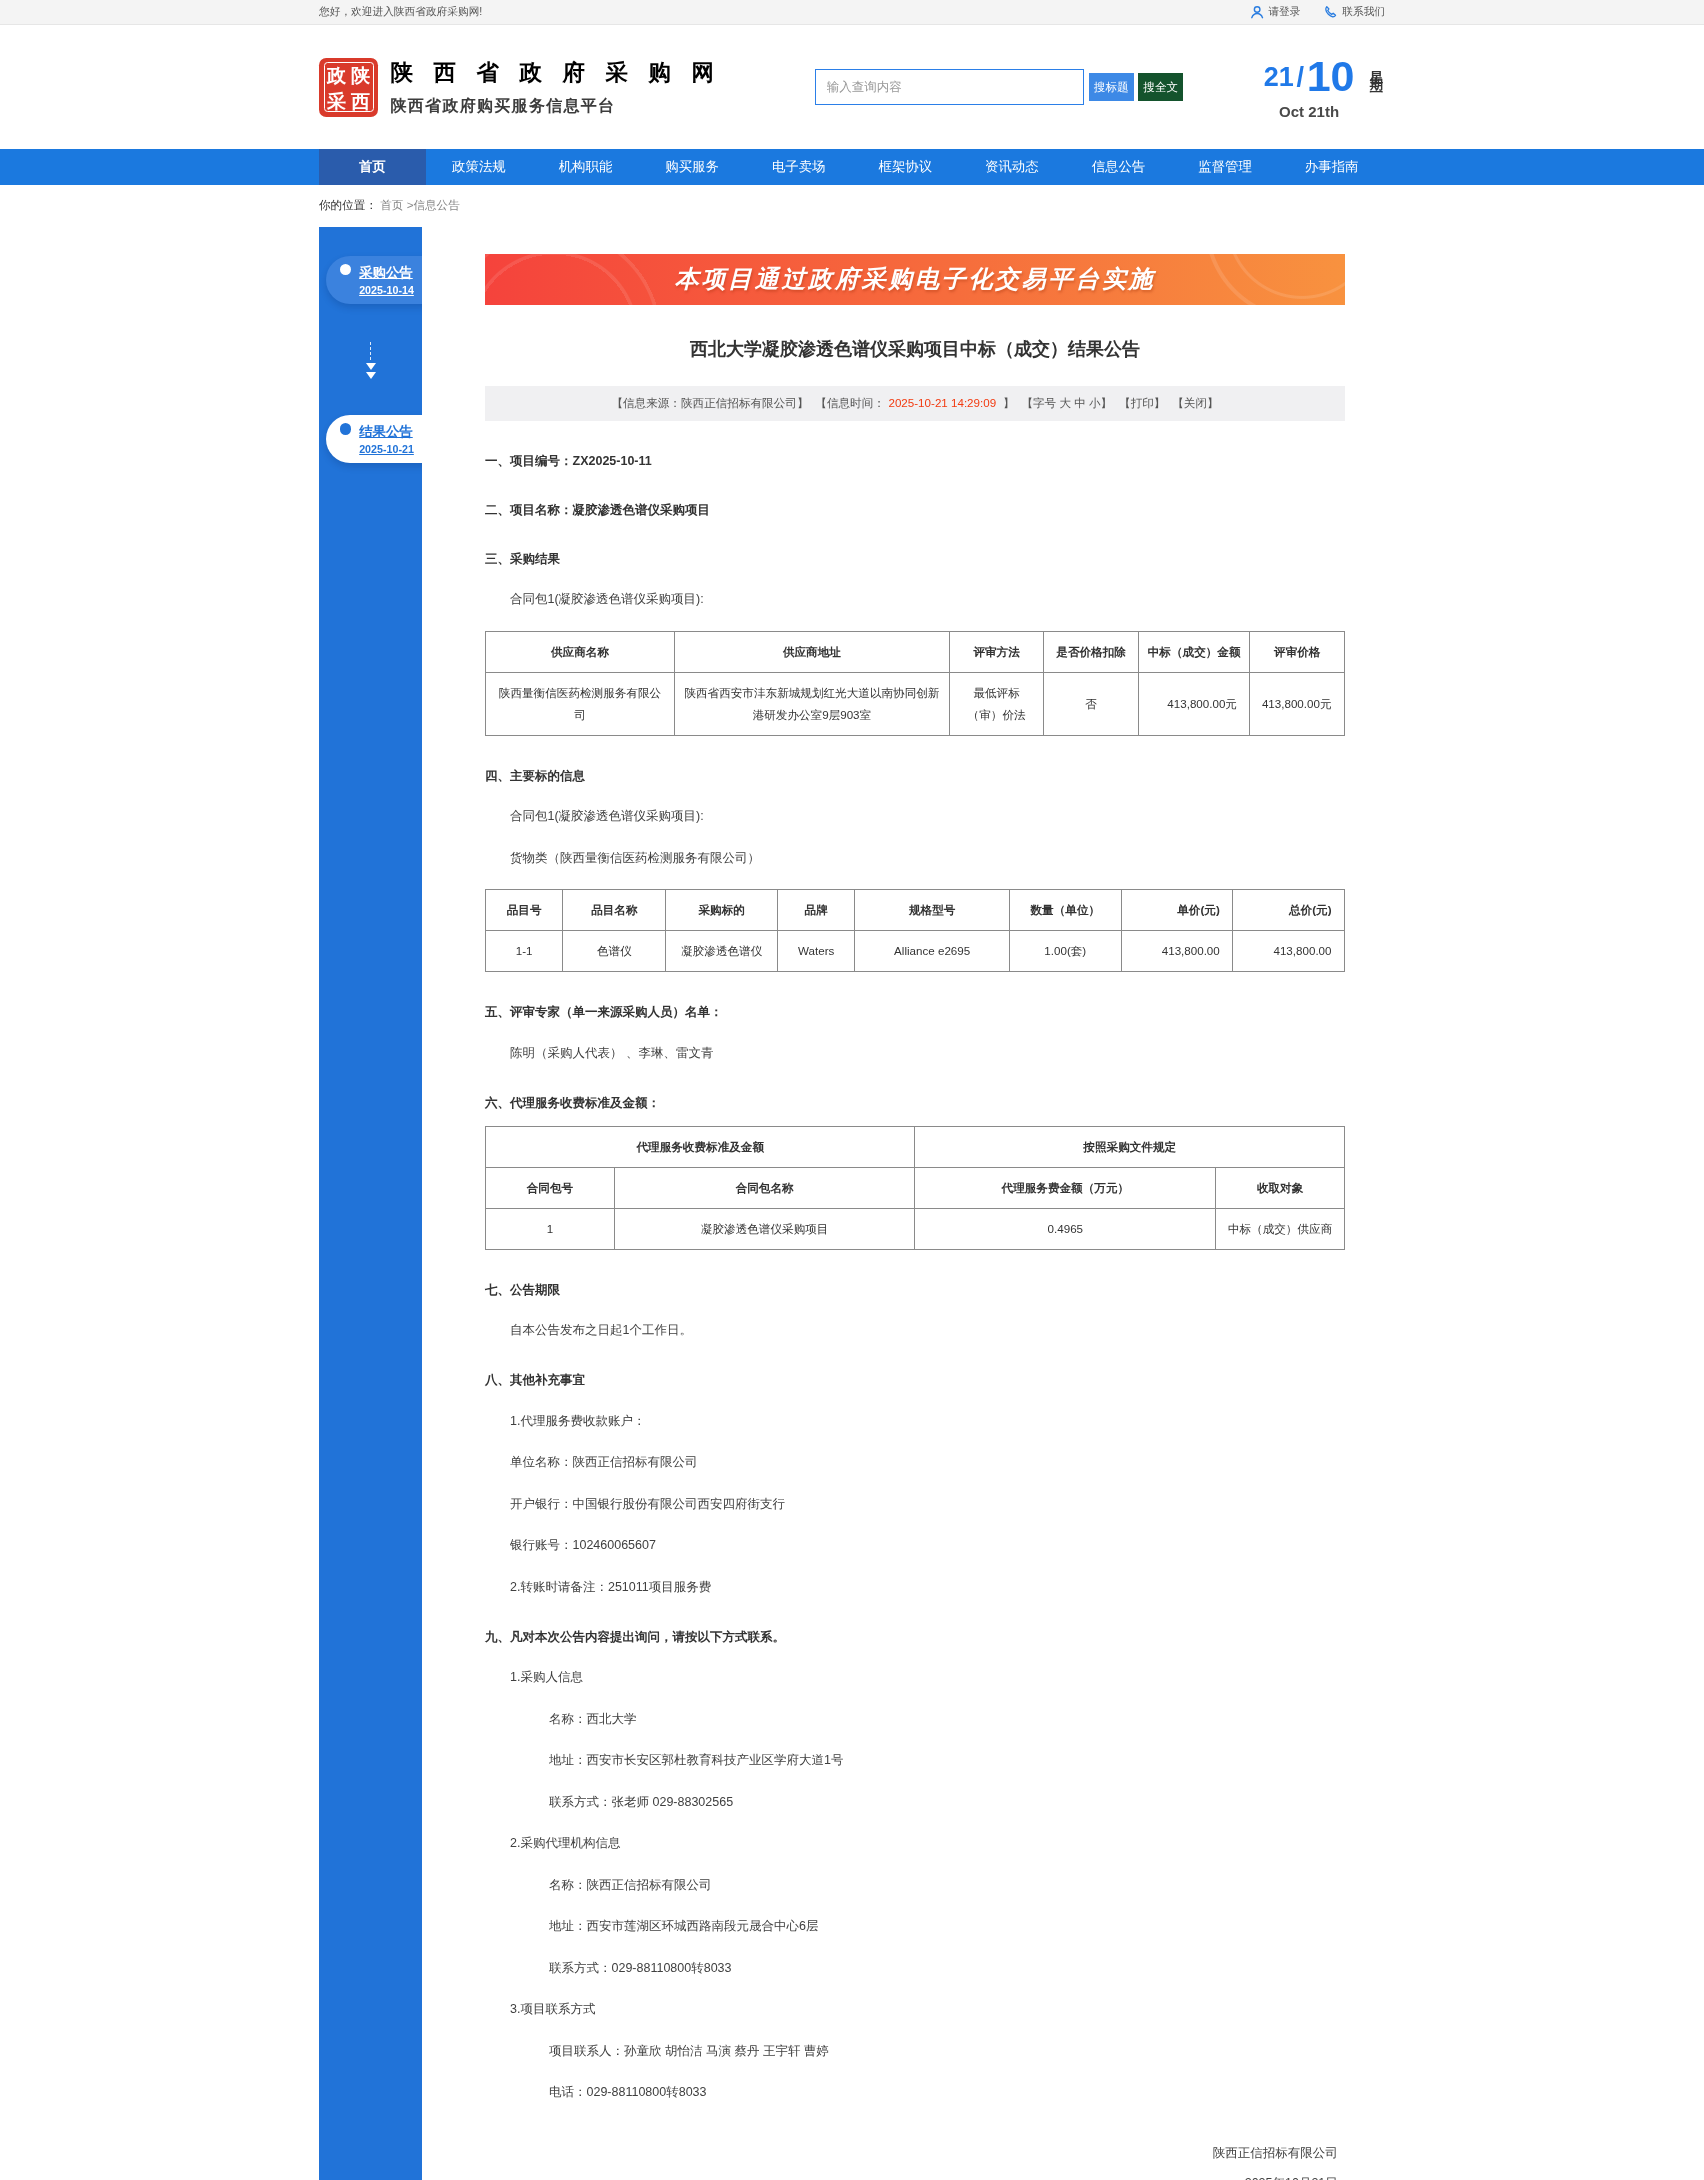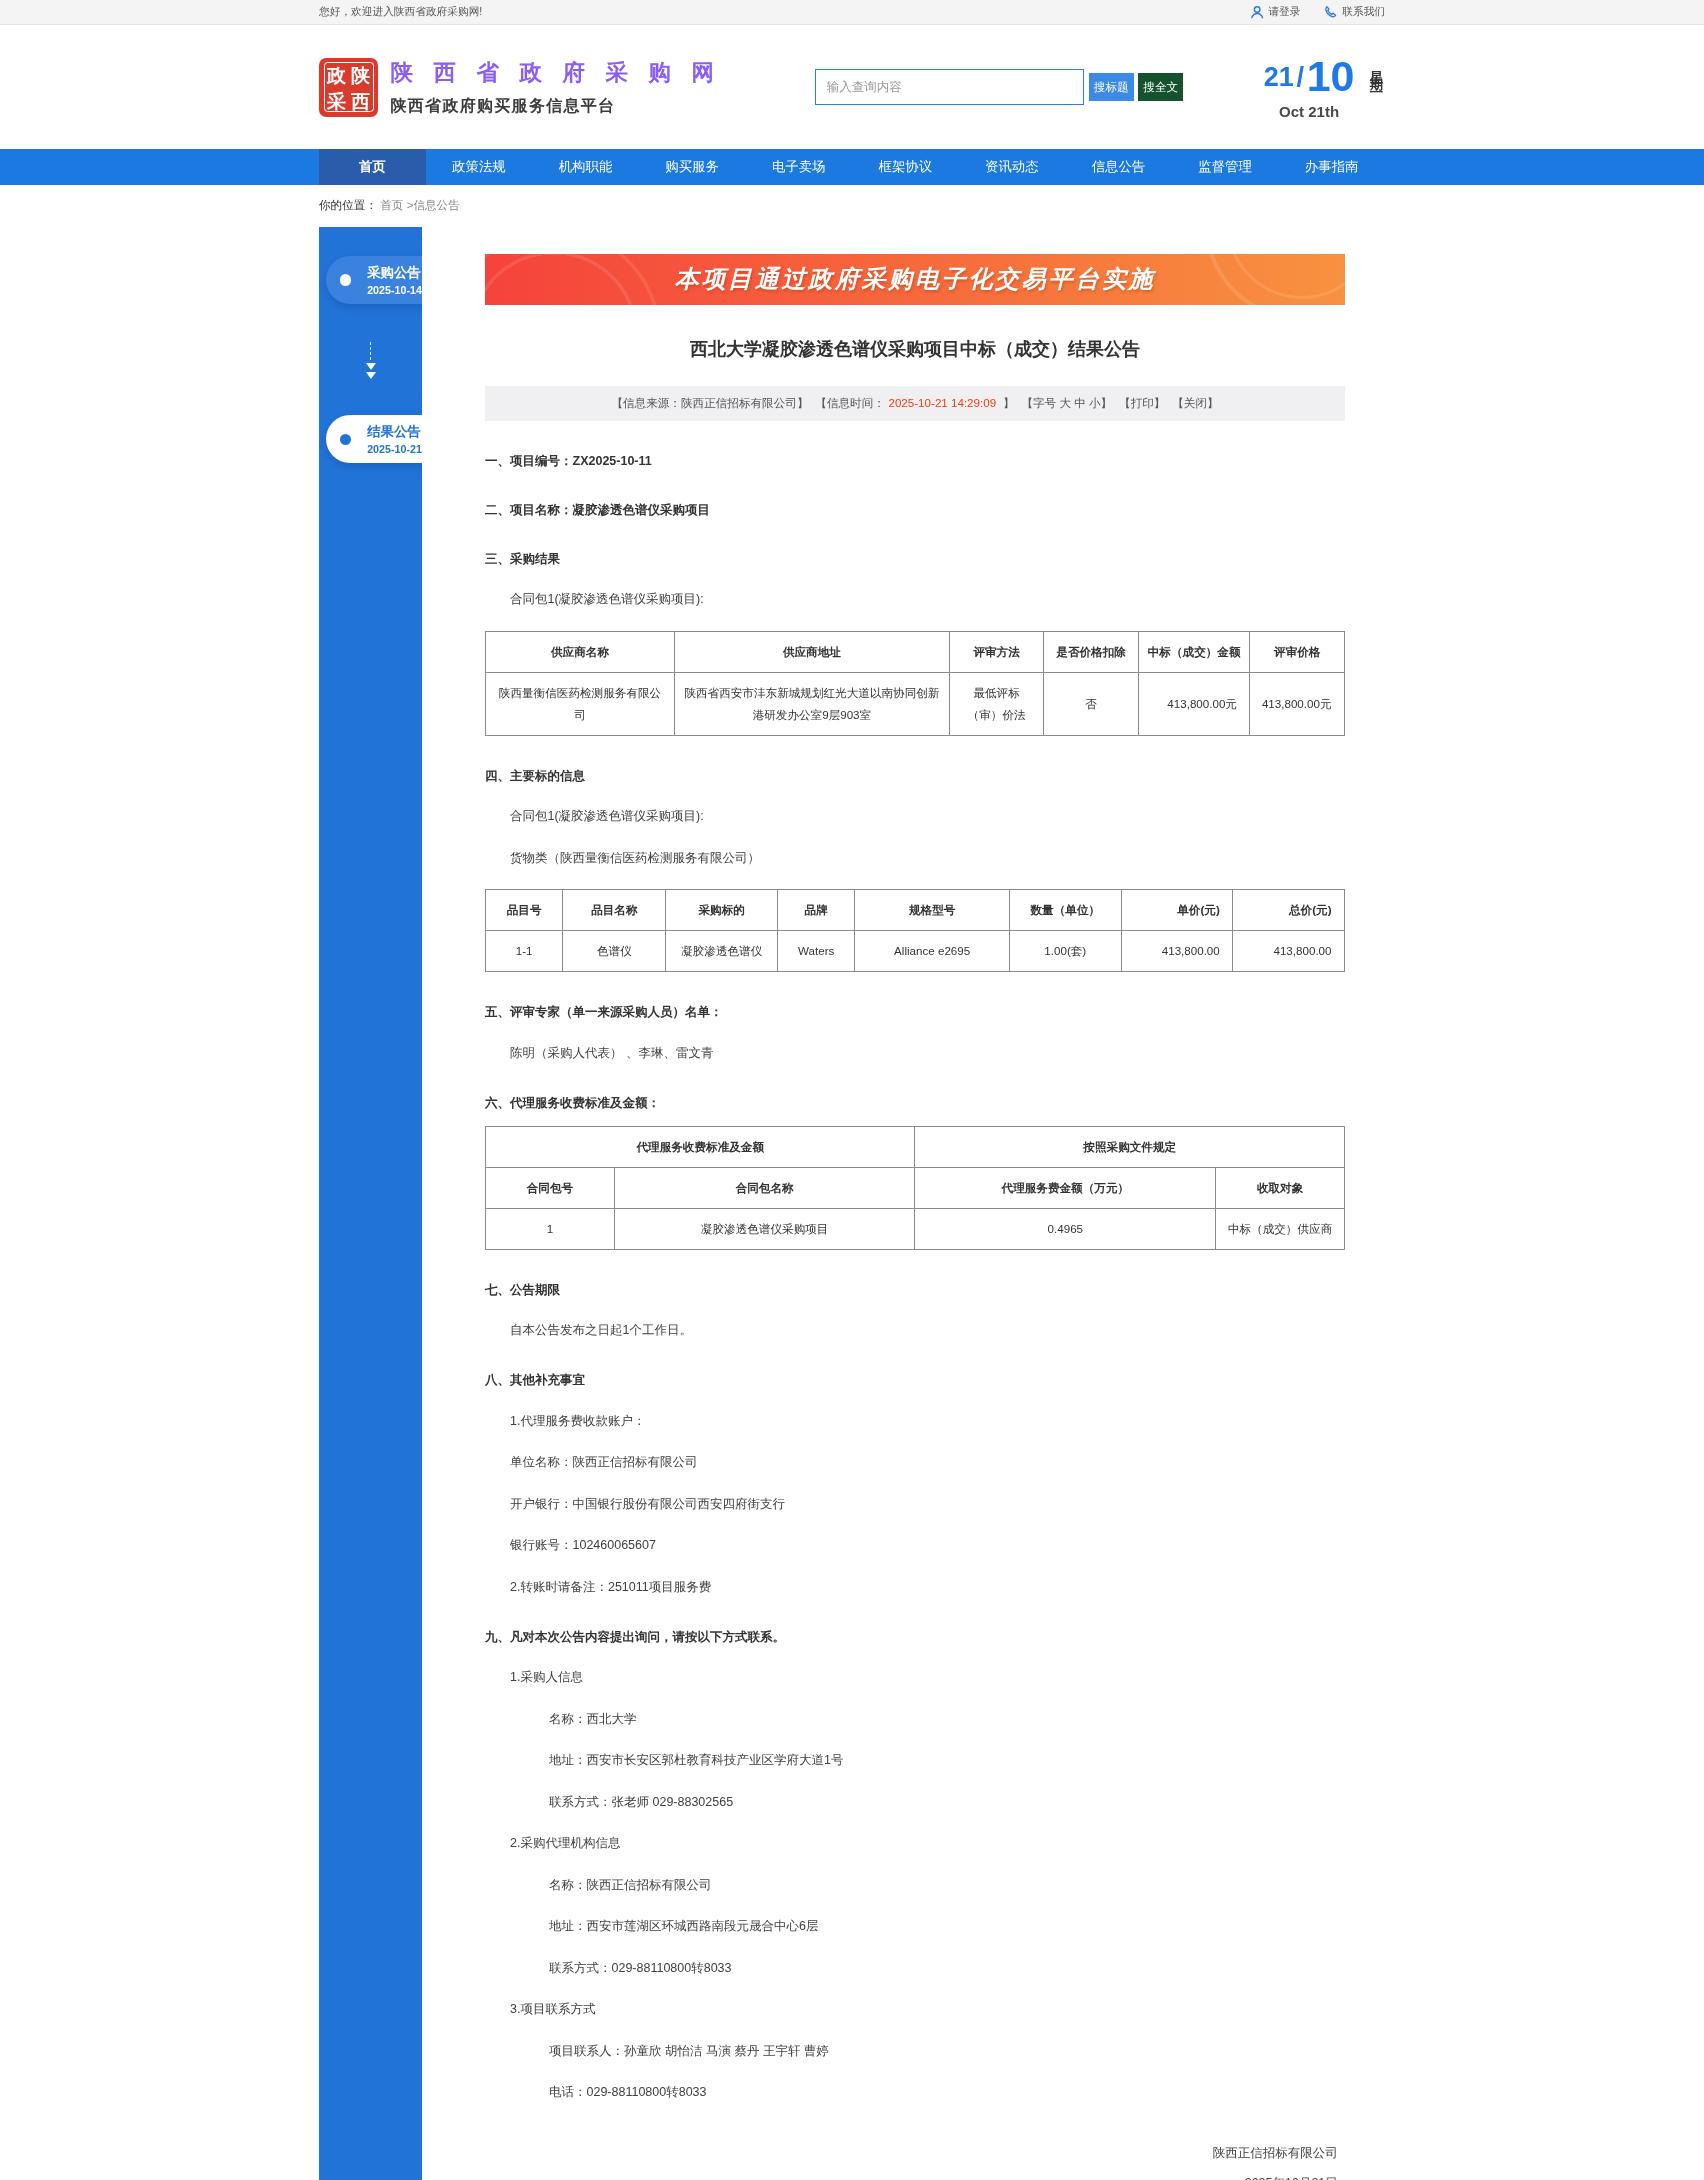--- a/index.html
+++ b/index.html
@@ -12,21 +12,21 @@
   .top-links { margin-left:auto; display:flex; align-items:center; gap:23px; }
   .top-link { display:flex; align-items:center; gap:4.5px; cursor:pointer; color:#555; }
   .top-link svg { display:block; }
 
   
   .header-inner { display:flex; align-items:center; height:124px; }
   .logo-box { display:flex; align-items:center; gap:12.5px; }
   .logo-seal { width:59px; height:59px; background:#d93a2b; border-radius:7.2px; padding:4.5px; flex-shrink:0; }
   .logo-grid { width:100%; height:100%; border:1.8px solid #fff; border-radius:3.6px; display:grid; grid-template-columns:1fr 1fr; grid-template-rows:1fr 1fr; }
   .logo-grid span { display:flex; align-items:center; justify-content:center; color:#fff; font-size:19px; font-weight:bold; }
-  .site-name { font-size:22.4px; font-weight:bold; letter-spacing:7.2px; color:#8b5cf6; }
+  .site-name { font-size:22.4px; font-weight:bold; letter-spacing:7.2px; color:#000000; }
   .site-sub { font-size:16px; font-weight:bold; letter-spacing:1.3px; color:#3c3c3c; margin-top:8px; }
   .search-area { display:flex; align-items:center; gap:4.5px; margin-left:94px; }
   .search-input { width:269px; height:36px; border:1.8px solid #2b7fe8; padding:0 10.7px; font-size:12.5px; color:#333; outline:none; font-family:inherit; }
   .search-input::placeholder { color:#999; }
   .search-btn { height:28px; width:45px; border:none; color:#fff; font-size:11.6px; cursor:pointer; font-family:inherit; line-height:1.4; }
   .btn-title { background:#3d89e6; }
   .btn-full { background:#14532d; }
   .date-block { margin-left:auto; display:flex; align-items:flex-start; gap:12.5px; }
   .date-nums { text-align:center; }
   .dn-line { color:#2079e8; font-weight:bold; display:flex; align-items:flex-start; justify-content:center; }
@@ -43,21 +43,21 @@
   .nav-item.active { background:#2a5cac; font-weight:bold; }
 
   
   .breadcrumb { padding:13.4px 0; font-size:11.6px; color:#333; }
   .breadcrumb .path { color:#888; cursor:pointer; }
   .breadcrumb .cur { color:#888; }
 
   
   .main { display:flex; align-items:stretch; }
   .side { width:103px; background:#2173d8; flex-shrink:0; padding-top:29px; }
-  .side-pill { width:120px; border-radius:27px; padding:8px 0 8px 13.4px; display:flex; align-items:center; gap:16px; margin-left:7.2px; box-shadow:0 3.6px 7.2px rgba(0,30,80,.18); cursor:pointer; }
+  .side-pill { width:120px; border-radius:27px; padding:8px 0 8px 13.4px; display:flex; align-items:flex-start; gap:8px; margin-left:7.2px; box-shadow:0 3.6px 7.2px rgba(0,30,80,.18); cursor:pointer;text-decoration:underline; }
   .side-pill.normal { background:#3b82de; color:#fff; }
   .side-pill.active { background:#fff; color:#2173d8; }
   .dot { width:11.6px; height:11.6px; border-radius:50%; flex-shrink:0; }
   .side-pill.normal .dot { background:#fff; }
   .side-pill.active .dot { background:#2173d8; }
   .pill-label { font-size:13.4px; font-weight:bold; line-height:1.3; }
   .pill-date { font-size:10.7px; font-weight:bold; margin-top:2.7px; }
   .side-arrow { display:flex; flex-direction:column; align-items:center; gap:2.7px; margin:38px 0 36px; }
   .dash { width:0; height:18px; border-left:1.8px dashed rgba(255,255,255,.85); }
   .tri { width:0; height:0; border-left:5.4px solid transparent; border-right:5.4px solid transparent; border-top:7.2px solid #fff; }

